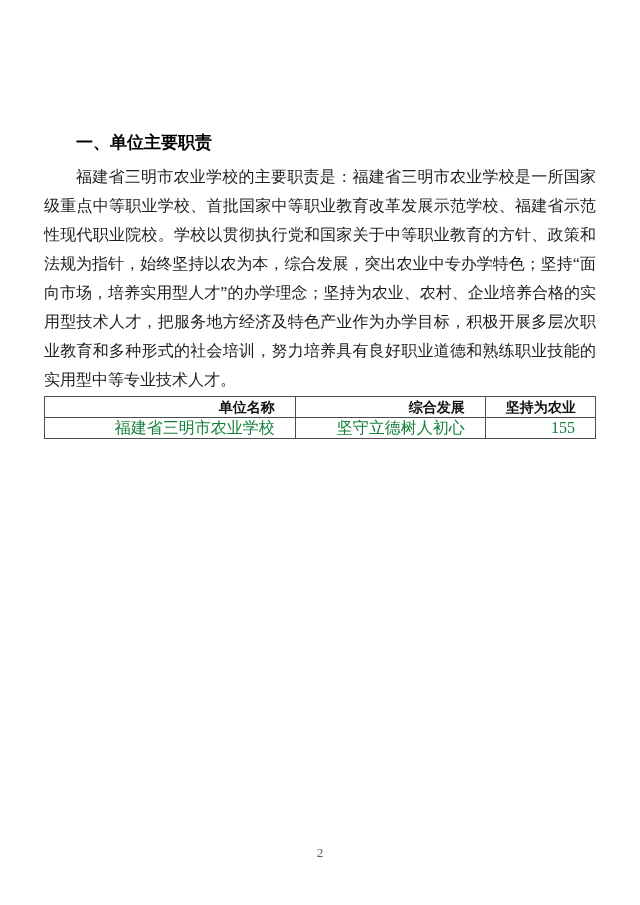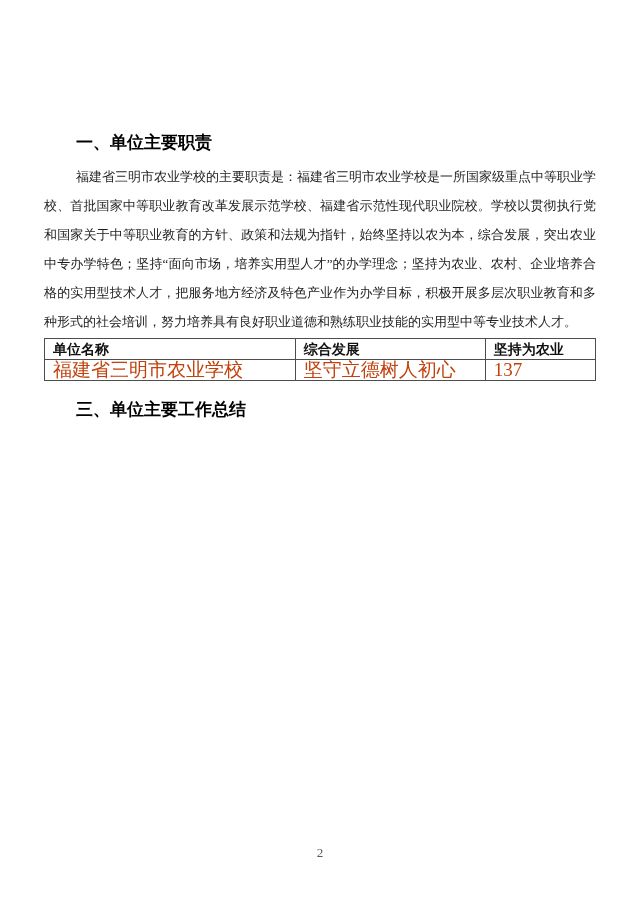--- a/index.html
+++ b/index.html
@@ -26,56 +26,56 @@
     font-size: 17px;
     line-height: 29px;
     font-weight: 700;
     color: #000000;
     margin: 14px 0 5px 0;
     text-indent: 32px;
   }
   h2.sec-heading.first { margin-top: 0; }
   p.body-para {
     font-family: "Liberation Serif", "DejaVu Serif", serif;
-    font-size: 13px;
+    font-size: 16px;
     line-height: 29px;
     margin: 0;
     text-align: justify;
     text-justify: inter-character;
     text-indent: 32px;
     color: #1d1d1d;
   }
   table.units-table {
     width: 100%;
     border-collapse: collapse;
     table-layout: fixed;
     margin-top: 2px;
   }
   table.units-table th, table.units-table td {
     border: 1px solid #4d4d4d;
-    text-align: left;
+    text-align: right;
     vertical-align: middle;
-    padding: 1px 8px;
+    padding: 1px 20px;
     overflow: hidden;
     white-space: nowrap;
   }
   table.units-table th {
     font-family: "Liberation Sans", "DejaVu Sans", sans-serif;
     font-weight: 700;
     font-size: 14px;
     line-height: 18px;
     background: #ffffff;
     color: #111111;
   }
   table.units-table td {
     font-family: "Liberation Serif", "DejaVu Serif", serif;
     font-weight: 400;
-    font-size: 19px;
+    font-size: 16px;
     line-height: 18px;
-    color: #c2410c;
+    color: #15803d;
   }
   col.c1 { width: 45.5%; }
   col.c2 { width: 34.5%; }
   col.c3 { width: 20%; }
   .page-number {
     position: absolute;
     top: 845px;
     left: 0;
     width: 640px;
     text-align: center;
@@ -103,22 +103,21 @@
       <tr>
         <th>单位名称</th>
         <th>综合发展</th>
         <th>坚持为农业</th>
       </tr>
     </thead>
     <tbody>
       <tr>
         <td>福建省三明市农业学校</td>
         <td>坚守立德树人初心</td>
-        <td>137</td>
+        <td>155</td>
       </tr>
     </tbody>
   </table>
 
-  <h2 class="sec-heading">三、单位主要工作总结</h2>
 
 </div>
 
 <div class="page-number">2</div>
 
 </body></html>

